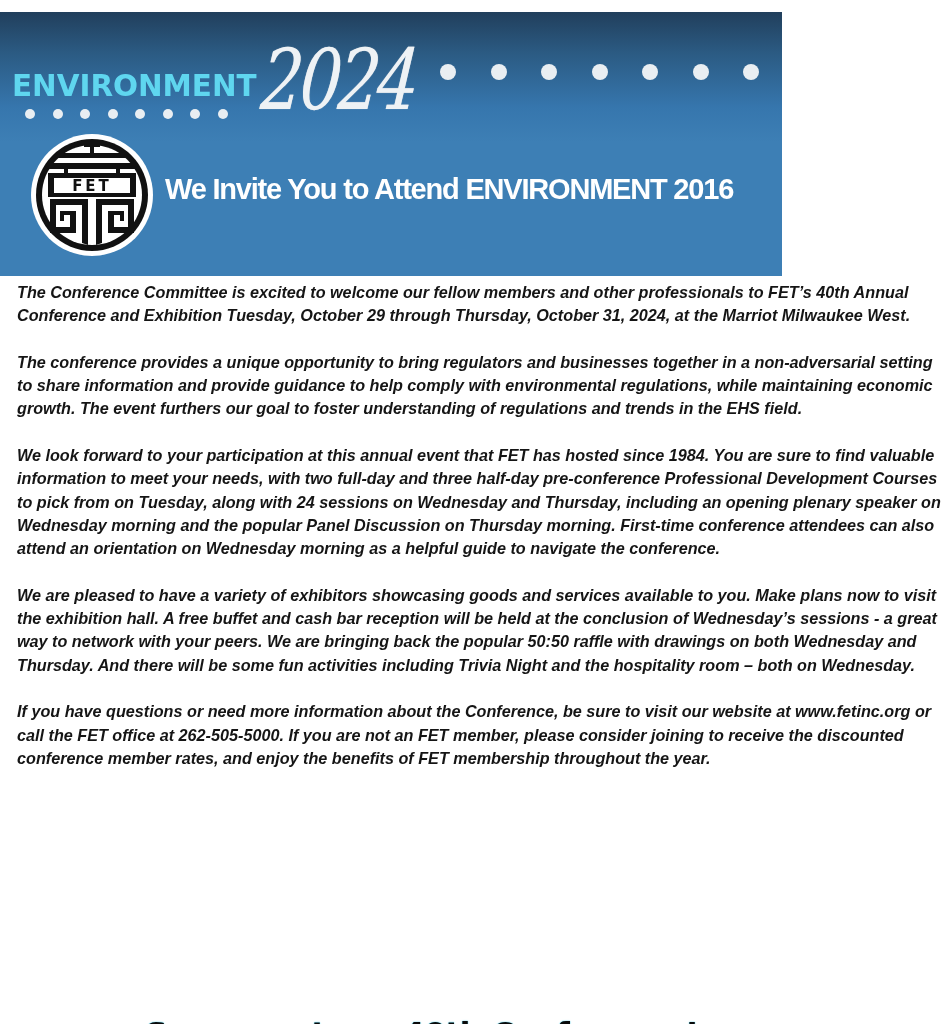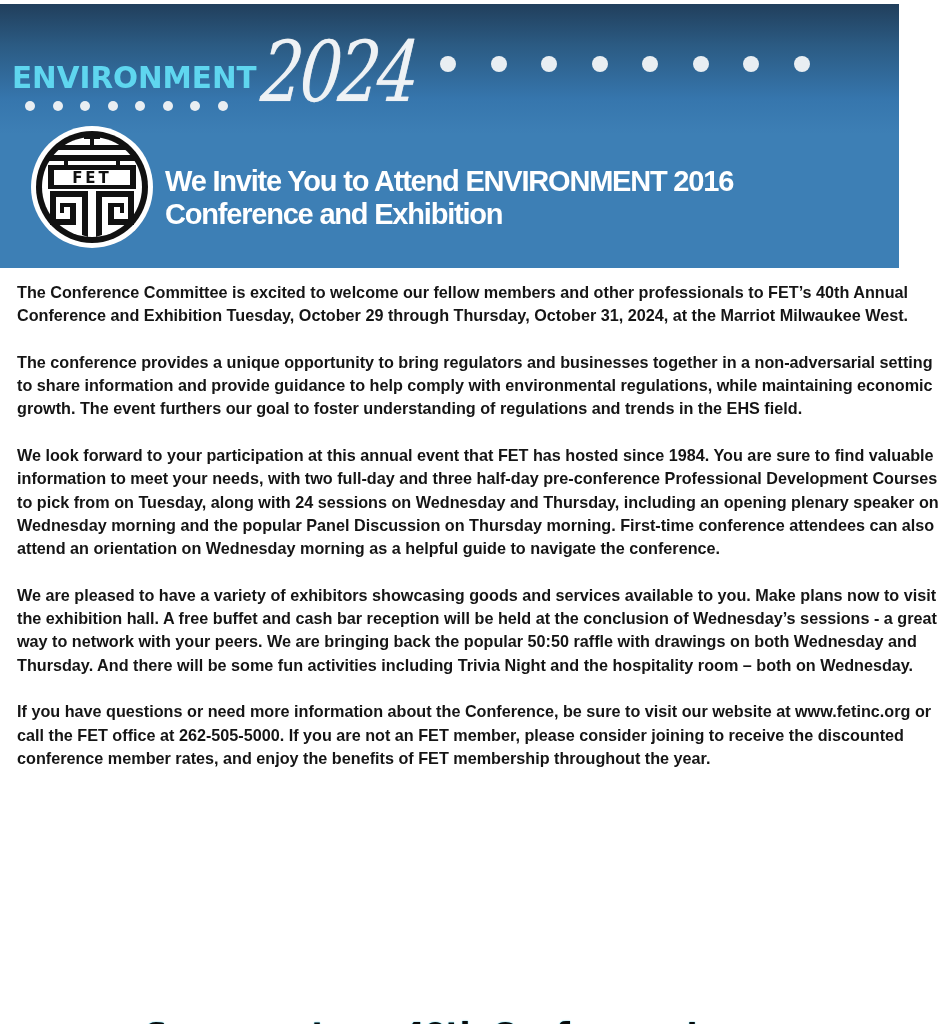--- a/index.html
+++ b/index.html
@@ -3,21 +3,21 @@
 <meta charset="utf-8">
 <style>
   html, body { margin: 0; padding: 0; }
   body {
     width: 949px; height: 1024px; overflow: hidden;
     background: #ffffff;
     font-family: "Liberation Sans", sans-serif;
     position: relative;
   }
   .banner {
-    position: absolute; left: 0; top: 4px; width: 899px; height: 264px;
+    position: absolute; left: 0; top: 12px; width: 782px; height: 264px;
     background: linear-gradient(180deg, #213f5c 0px, #2b5a82 40px, #3676ad 95px, #3d7fb5 130px, #3d7fb5 264px);
     overflow: hidden;
   }
   .env-word {
     position: absolute; left: 12px; top: 56px;
     font-family: "DejaVu Sans", sans-serif; font-weight: bold;
     font-size: 30px; letter-spacing: 0px; color: #5fd6ef;
     line-height: 36px; transform: scaleX(0.98); transform-origin: left;
   }
   .dots-row { position: absolute; display: flex; }
@@ -45,21 +45,21 @@
   }
   .invite {
     position: absolute; left: 165px; top: 161px;
     color: #ffffff; font-weight: bold; font-size: 29px; line-height: 33px;
     letter-spacing: -1.2px;
   }
   .content {
     position: absolute; left: 17px; top: 281px; width: 925px;
     color: #151515; font-weight: bold; font-size: 16.2px; line-height: 23.3px;
   }
-  .content p { margin: 0 0 23.3px 0; }
+  .content p { margin: 0 0 23.3px 0; font-style: italic; }
   .closing {
     position: absolute; left: 0; top: 1011px; width: 844px; text-align: center;
     font-family: "DejaVu Sans", sans-serif; font-weight: bold;
     font-size: 31px; line-height: 44px; color: #0a0a0a; letter-spacing: -0.5px;
     text-shadow: 0 0 1.5px #5fd6ef, 0 0 1px #5fd6ef;
   }
 </style>
 </head>
 <body>
 
@@ -102,21 +102,20 @@
     <path d="M18 40 L106 40 L106 64 L18 64 Z" fill="#111"></path>
     <rect x="24" y="45" width="76" height="15" fill="#ffffff"></rect>
     <text x="62" y="58" text-anchor="middle" font-family="DejaVu Sans, sans-serif" font-weight="bold" font-size="15" fill="#111" letter-spacing="3">FET</text>
 
     <path d="M20 66 L58 66 L58 112 L52 110 L52 72 L26 72 L26 94 L40 94 L40 82 L34 82 L34 88 L30 88 L30 78 L46 78 L46 100 L20 100 Z" fill="#111"></path>
     <path d="M104 66 L66 66 L66 112 L72 110 L72 72 L98 72 L98 94 L84 94 L84 82 L90 82 L90 88 L94 88 L94 78 L78 78 L78 100 L104 100 Z" fill="#111"></path>
   </svg>
 
   <div class="invite">
     <div>We Invite You to Attend ENVIRONMENT 2016</div>
-    <div>Conference and Exhibition</div>
   </div>
 </div>
 
 <div class="content">
   <p>The Conference Committee is excited to welcome our fellow members and other professionals to FET’s 40th Annual Conference and Exhibition Tuesday, October 29 through Thursday, October 31, 2024, at the Marriot Milwaukee West.</p>
   <p>The conference provides a unique opportunity to bring regulators and businesses together in a non-adversarial setting to share information and provide guidance to help comply with environmental regulations, while maintaining economic growth. The event furthers our goal to foster understanding of regulations and trends in the EHS field.</p>
   <p>We look forward to your participation at this annual event that FET has hosted since 1984. You are sure to find valuable information to meet your needs, with two full-day and three half-day pre-conference Professional Development Courses to pick from on Tuesday, along with 24 sessions on Wednesday and Thursday, including an opening plenary speaker on Wednesday morning and the popular Panel Discussion on Thursday morning. First-time conference attendees can also attend an orientation on Wednesday morning as a helpful guide to navigate the conference.</p>
   <p>We are pleased to have a variety of exhibitors showcasing goods and services available to you. Make plans now to visit the exhibition hall. A free buffet and cash bar reception will be held at the conclusion of Wednesday’s sessions - a great way to network with your peers. We are bringing back the popular 50:50 raffle with drawings on both Wednesday and Thursday. And there will be some fun activities including Trivia Night and the hospitality room – both on Wednesday.</p>
   <p>If you have questions or need more information about the Conference, be sure to visit our website at www.fetinc.org or call the FET office at 262-505-5000. If you are not an FET member, please consider joining to receive the discounted conference member rates, and enjoy the benefits of FET membership throughout the year.</p>
 </div>

